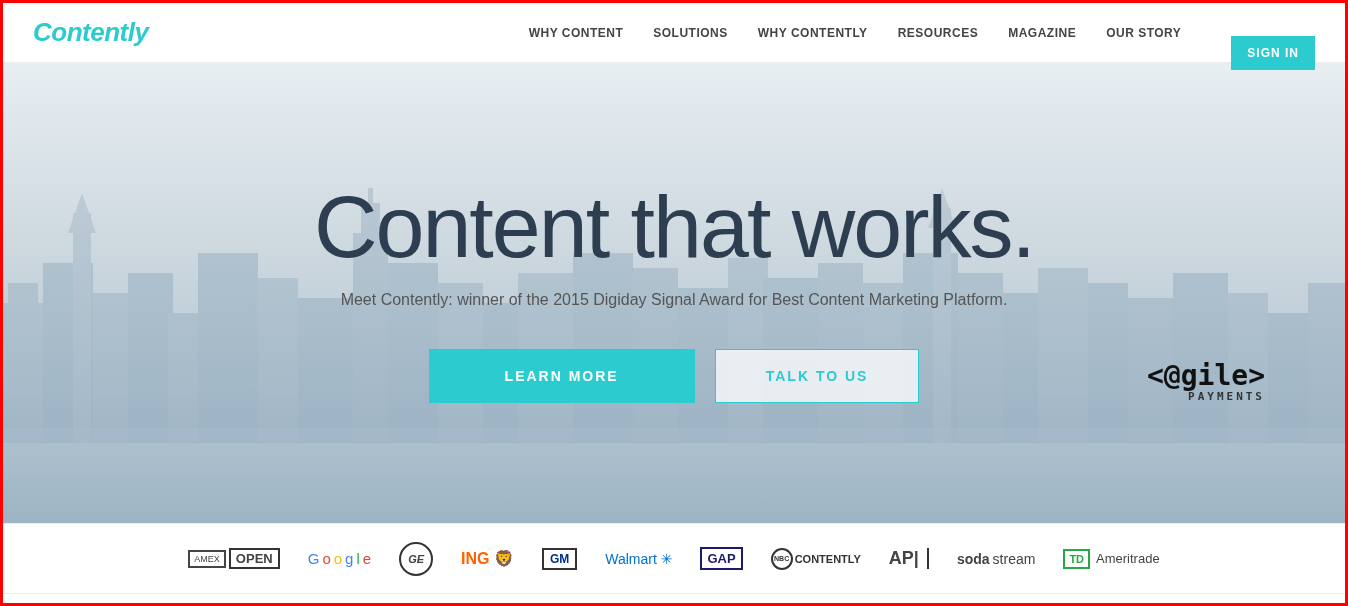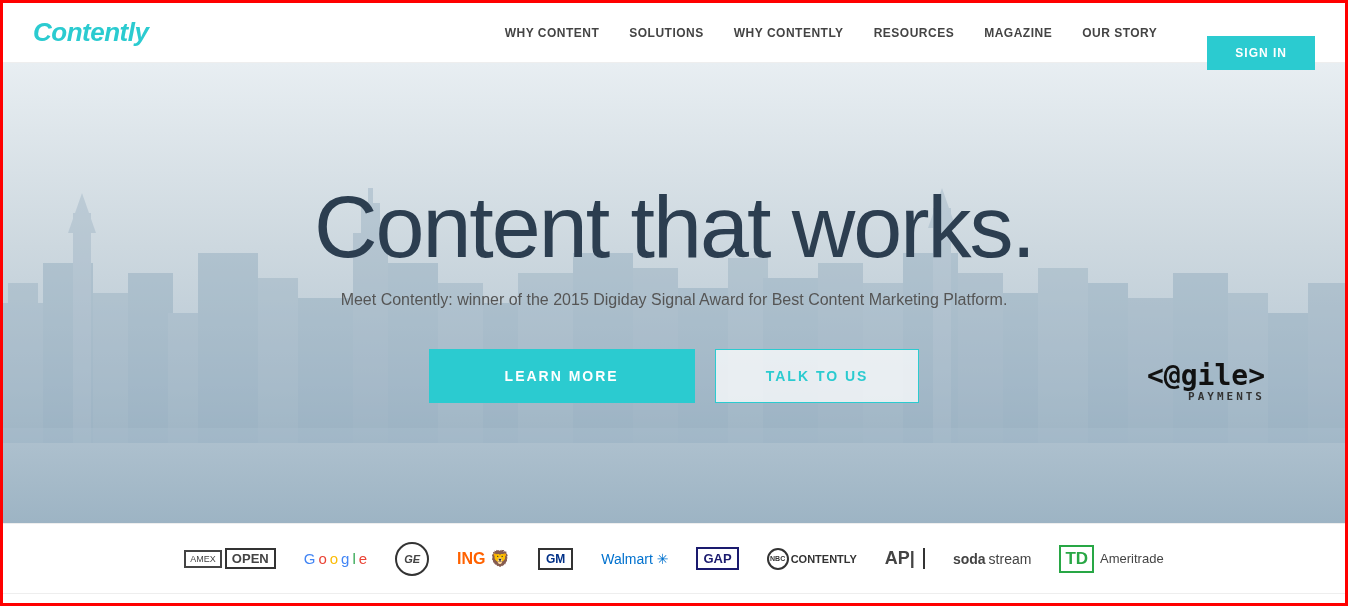--- a/index.html
+++ b/index.html
@@ -42,21 +42,21 @@
       color: #444;
       letter-spacing: 0.5px;
       text-transform: uppercase;
       cursor: pointer;
       white-space: nowrap;
     }
     .sign-in-btn {
       background: #2bcbd0;
       color: #fff;
       border: none;
-      padding: 10px 28px;
+      padding: 10px 16px;
       font-size: 12px;
       font-weight: 700;
       letter-spacing: 1px;
       text-transform: uppercase;
       cursor: pointer;
       margin-left: 20px;
       margin-top: 40px;
     }
 
     
@@ -182,21 +182,21 @@
     .logo-ge { border: 2px solid #333; border-radius: 50%; width: 34px; height: 34px; display:flex; align-items:center; justify-content:center; font-size: 11px; font-style: italic; font-weight: 900; }
     .logo-ing { font-size: 16px; font-weight: 900; color: #FF6200; }
     .logo-gm { border: 2px solid #333; padding: 2px 6px; font-size: 12px; font-weight: 900; color: #003087; }
     .logo-walmart { font-size: 14px; font-weight: 400; color: #0071CE; }
     .logo-gap { border: 2px solid #1a1a6e; padding: 2px 5px; font-size: 13px; font-weight: 900; color: #1a1a6e; }
     .logo-nbc { font-size: 11px; font-weight: 700; color: #333; display: flex; align-items: center; gap: 2px; }
     .logo-nbc-circle { width: 22px; height: 22px; border: 2px solid #333; border-radius: 50%; display: flex; align-items: center; justify-content: center; font-size: 7px; font-weight: 900; }
     .logo-ap { border-right: 2px solid #333; padding-right: 8px; font-size: 18px; font-weight: 900; }
     .logo-soda { font-size: 14px; font-weight: 400; }
     .logo-soda b { font-weight: 900; }
-    .logo-td { border: 2px solid #28a745; padding: 2px 4px; font-size: 17px; font-weight: 900; color: #28a745; margin-right: 3px; }
+    .logo-td { border: 2px solid #28a745; padding: 2px 4px; font-size: 11px; font-weight: 900; color: #28a745; margin-right: 3px; }
 
     
     .footer {
       background: #fff;
       height: 28px;
       display: flex;
       align-items: center;
       justify-content: space-between;
       padding: 0 30px;
       font-size: 11px;

